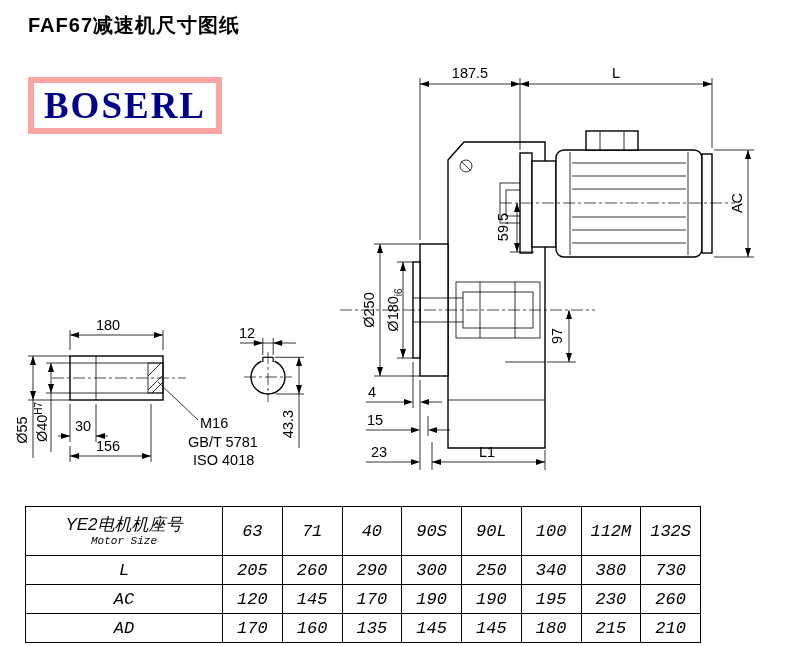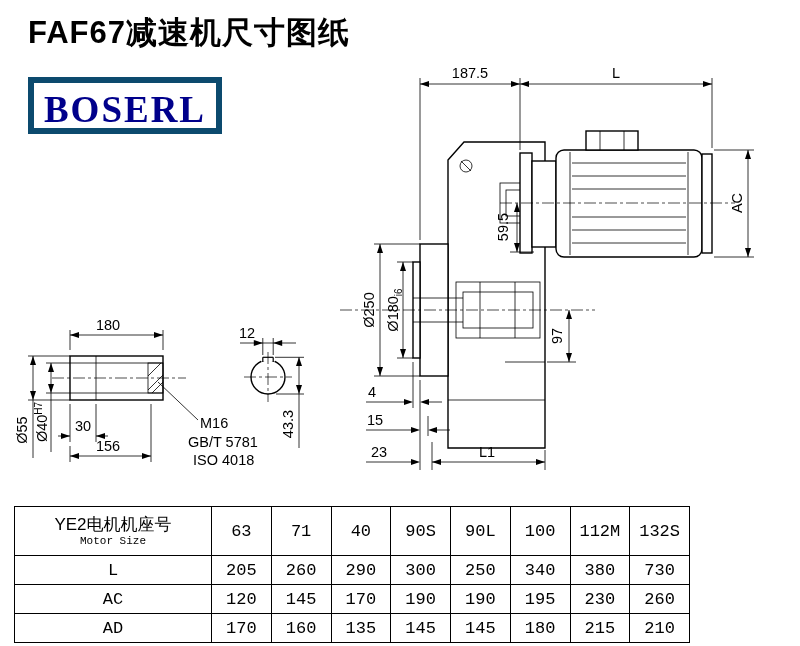--- a/index.html
+++ b/index.html
@@ -1,34 +1,34 @@
 <!DOCTYPE html>
 <html><head>
 <meta charset="utf-8">
 <style>
   html,body{margin:0;padding:0;background:#fff;}
   .page{position:relative;width:800px;height:646px;background:#fff;overflow:hidden;
         font-family:"Liberation Sans",sans-serif;color:#000;}
-  .title{position:absolute;left:28px;top:12px;font-size:31px;font-weight:bold;
+  .title{position:absolute;left:28px;top:12px;font-size:20px;font-weight:bold;
          letter-spacing:1px;white-space:nowrap;}
   .logo{position:absolute;left:28px;top:77px;width:182px;height:45px;
-        border:6px solid #0c4a6e;background:#fff;display:flex;align-items:flex-end;justify-content:center;}
+        border:6px solid #fca5a5;background:#fff;display:flex;align-items:center;justify-content:center;}
   .logo span{font-family:"Liberation Serif",serif;font-size:37px;font-weight:bold;
              color:#00008b;letter-spacing:2px;line-height:1;}
   svg.drawing{position:absolute;left:0;top:0;}
   .ol{fill:none;stroke:#000;stroke-width:1.4}
   .olw{fill:#fff;stroke:#000;stroke-width:1.4}
   .ol2{fill:none;stroke:#000;stroke-width:1.2}
   .th{fill:none;stroke:#000;stroke-width:0.8}
   .cl{fill:none;stroke:#000;stroke-width:0.7;stroke-dasharray:12 3 3 3}
   .dim{fill:none;stroke:#000;stroke-width:0.8}
   .ar{fill:#000;stroke:none}
   text.d{font-family:"Liberation Sans",sans-serif;font-size:14.5px;fill:#000}
-  table.sizes{position:absolute;left:14px;top:506px;width:676px;border-collapse:collapse;
-              table-layout:fixed;font-family:"Liberation Mono",monospace;font-size:17px;}
+  table.sizes{position:absolute;left:25px;top:506px;width:676px;border-collapse:collapse;
+              table-layout:fixed;font-family:"Liberation Mono",monospace;font-size:17px;font-style:italic;}
   table.sizes td{border:1px solid #000;text-align:center;padding:0;vertical-align:middle;}
   tr.hdr td{height:48px;}
   tr.data td{height:28px;}
   td .cn{font-family:"Liberation Sans",sans-serif;font-size:17px;line-height:1.25;}
   td .en{font-family:"Liberation Mono",monospace;font-size:11px;line-height:1.25;}
 </style>
 </head>
 <body>
 
 <div class="page">

